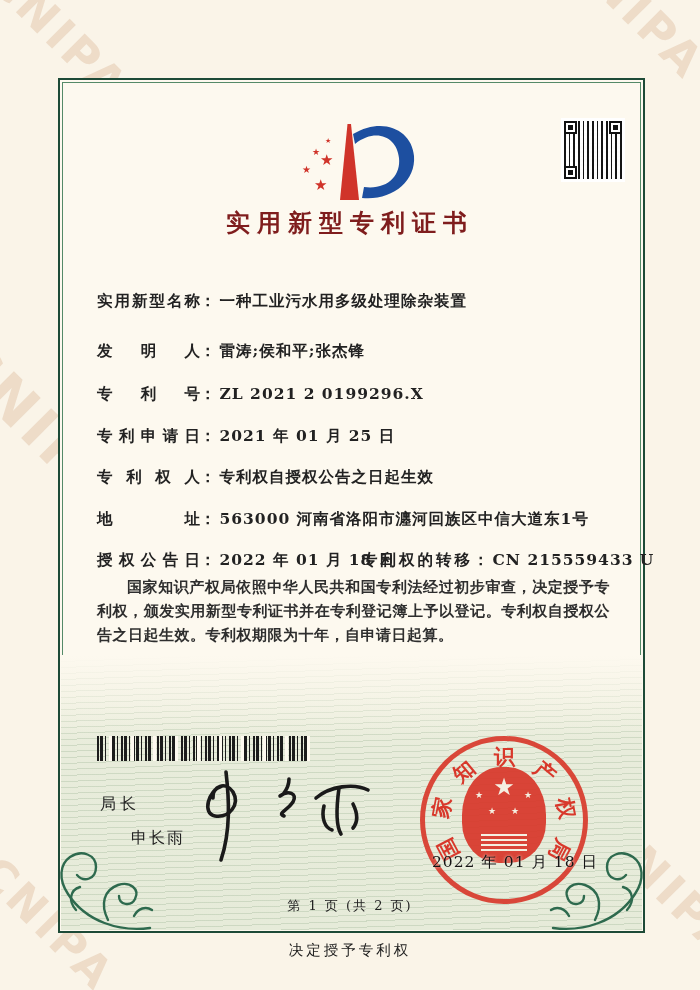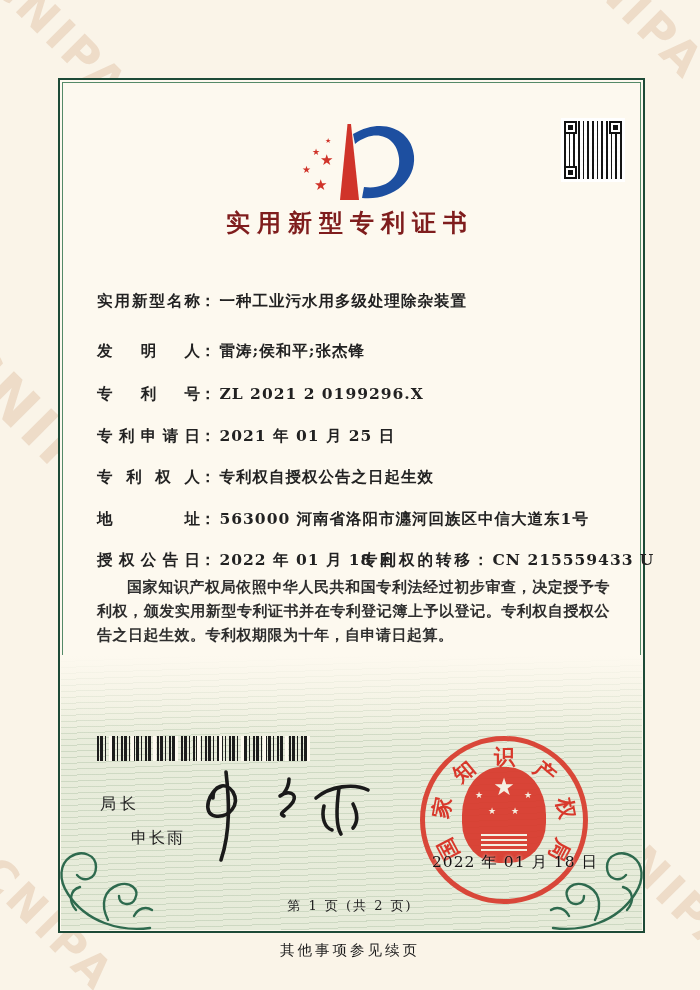--- a/index.html
+++ b/index.html
@@ -231,15 +231,15 @@
     <path d="M88,92 C92,84 100,82 106,86"></path>
   </svg>
   <svg class="flourish right" viewBox="0 0 112 112" fill="none" stroke="#2e6a4e" stroke-width="2.4" stroke-linecap="round">
     <path d="M104,104 C74,108 40,98 22,70 C12,55 14,40 24,33 C36,25 50,31 50,43 C50,55 38,59 31,51"></path>
     <path d="M62,96 C54,80 58,66 72,61 C84,57 94,65 89,75 C85,83 73,81 73,72"></path>
     <path d="M30,86 C22,77 24,66 34,63"></path>
     <path d="M88,92 C92,84 100,82 106,86"></path>
   </svg>
 
   <div class="page-info">第 1 页 (共 2 页)</div>
-  <div class="footer-note">其他事项参见续页</div>
+  <div class="footer-note">决定授予专利权</div>
 
 </div>
 
 </body></html>

